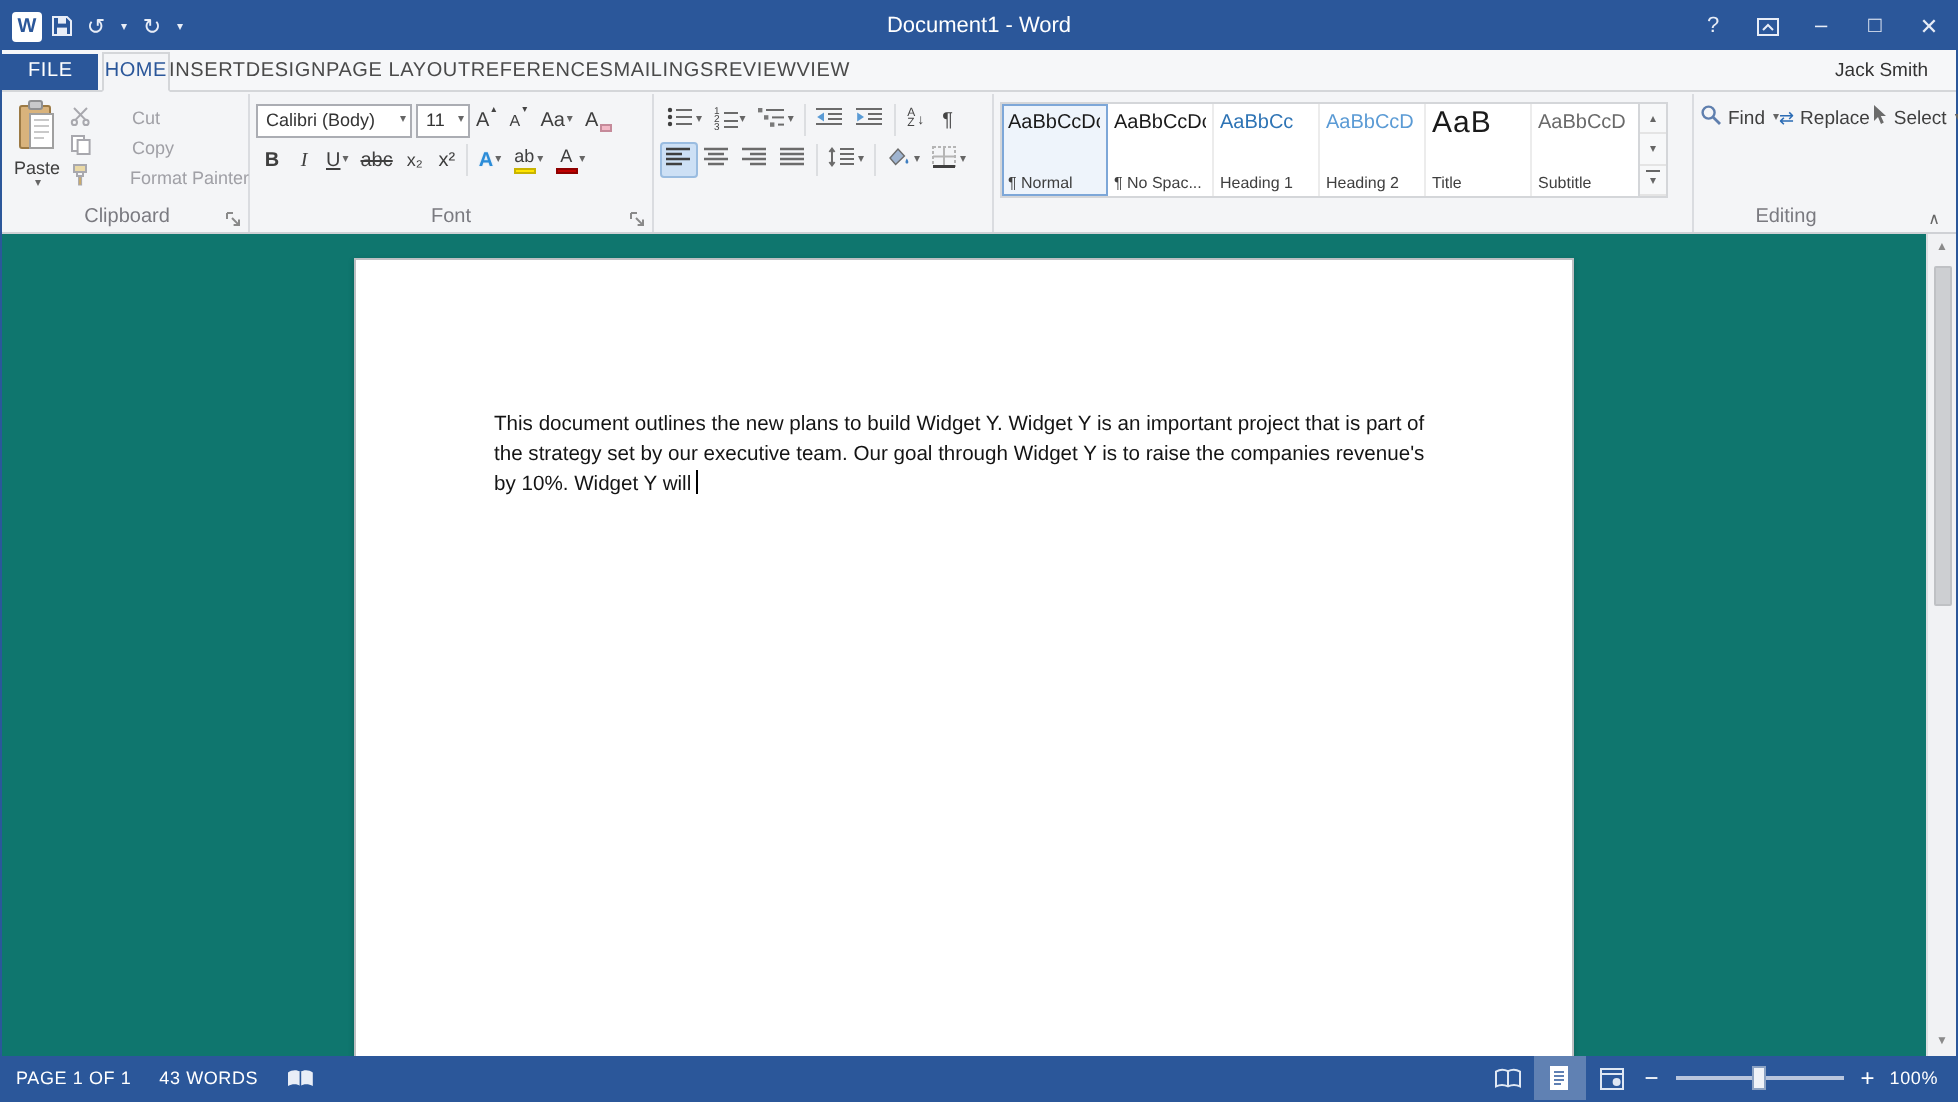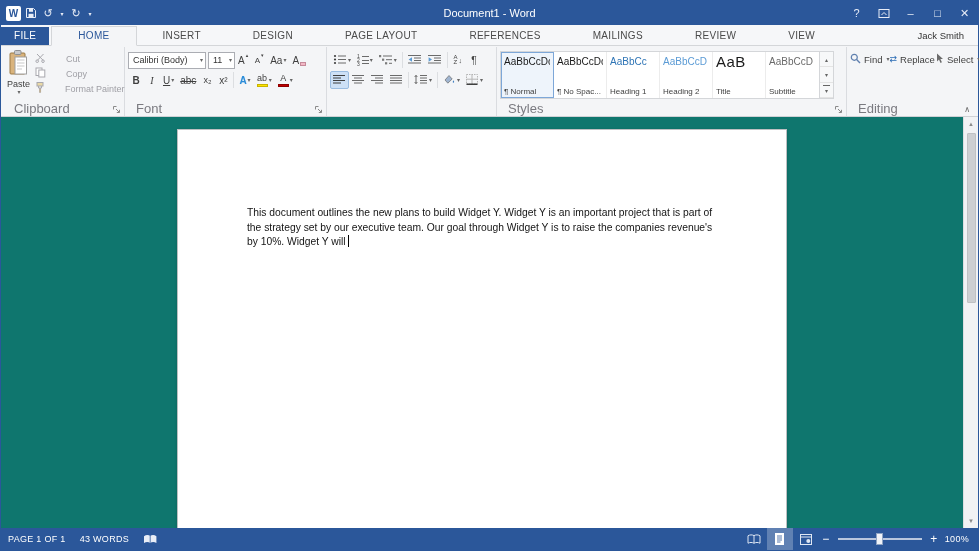--- a/index.html
+++ b/index.html
@@ -12,30 +12,30 @@
   .qat{display:flex;align-items:center;gap:3px;padding-left:5px;z-index:2}
   .app-icon{width:15px;height:15px;background:#fff;color:#2b579a;font-weight:bold;font-size:10px;display:flex;align-items:center;justify-content:center;border-radius:2px}
   .qat-btn{min-width:14px;height:18px;display:flex;align-items:center;justify-content:center;font-size:11px;color:#e8edf7;cursor:default}
   .qat-caret{font-size:6px;min-width:8px}
   .win-title{position:absolute;left:0;right:0;text-align:center;font-size:11px;color:#fff;pointer-events:none}
   .winctrl{margin-left:auto;display:flex;z-index:2;height:100%}
   .winctrl .wbtn{width:27px;height:100%;display:flex;align-items:center;justify-content:center;font-size:11px;color:#e8edf7}
 
   
   .tabrow{height:21px;background:#f6f7f9;display:flex;align-items:flex-end;font-size:10px;color:#4a4a4a;border-bottom:1px solid #d4d6d9;flex:0 0 auto}
-  .tab{padding:3px 26px 4px;letter-spacing:.3px;white-space:nowrap}
+  .tab{padding:3px 0 4px;letter-spacing:.3px;white-space:nowrap}
   .tab.file{background:#2b579a;color:#fff;padding:3px 13px 4px;margin-right:2px}
   .tab.active{background:#f4f5f7;color:#2b579a;border:1px solid #d4d6d9;border-bottom:1px solid #f4f5f7;margin-bottom:-1px}
   .tabrow .user{margin-left:auto;font-size:9.5px;color:#333;padding:0 14px 4px 0}
 
   
   .ribbon{height:71px;background:#f4f5f7;border-bottom:1px solid #cfd1d5;display:flex;padding:1px 2px 0;position:relative;flex:0 0 auto}
   .group{display:flex;flex-direction:column;border-right:1px solid #dadce0;padding:2px 3px 0}
   .gc{flex:1;display:flex;align-items:flex-start}
-  .glabel{height:15px;position:relative;display:flex;align-items:center;font-size:13px;color:#7a7a80}
+  .glabel{height:15px;position:relative;display:flex;align-items:center;justify-content:center;font-size:10px;color:#7a7a80}
   .glabel .txt{padding:0 8px}
   .launcher{position:absolute;right:0;bottom:2px;width:10px;height:10px;display:flex;align-items:center;justify-content:center}
   .caret{font-size:6px;color:#666;margin-left:1px;line-height:1}
   .vsep{width:1px;height:16px;background:#dcdee1;margin:1px 2px;align-self:center}
 
   
   .paste{width:36px;height:52px;display:flex;flex-direction:column;align-items:center;justify-content:flex-start;font-size:9px;color:#3f3f3f;border:1px solid transparent;border-radius:2px}
   .paste .plbl{margin-top:1px}
   .cstack{display:flex;flex-direction:column;justify-content:flex-start;margin-left:2px;padding-top:2px}
   .mini{display:flex;align-items:center;gap:20px;font-size:9px;height:15px;padding:0 2px;white-space:nowrap}
@@ -432,29 +432,20 @@
           <div class="galcol">
             <div class="galbtn">▴</div>
             <div class="galbtn">▾</div>
             <div class="galbtn">
                 <span class="morebar"></span>
                 <span>▾</span>
               </div>
           </div>
         </div>
       </div>
-      <div class="glabel">
-        <span class="txt">Styles</span>
-        <span class="launcher">
-            <svg width="9" height="9" viewBox="0 0 9 9">
-              <path d="M1.5 1.5h3M1.5 1.5v3" stroke="#8a8a8a" fill="none"></path>
-              <path d="M4 4l3.3 3.3M7.5 4.8v2.7H4.8" stroke="#8a8a8a" fill="none"></path>
-            </svg>
-          </span>
-      </div>
     </section>
 
     <section class="group" style="width:92px;border-right:none">
       <div class="gc editcol" style="flex-direction:row">
         <div class="erow">
           <span><svg width="11" height="11" viewBox="0 0 11 11">
                 <circle cx="4.3" cy="4.3" r="3" fill="none" stroke="#5f7fae" stroke-width="1.2"></circle>
                 <path d="M6.6 6.6L10 10" stroke="#5f7fae" stroke-width="1.4"></path>
               </svg></span>
           <span>Find</span>

